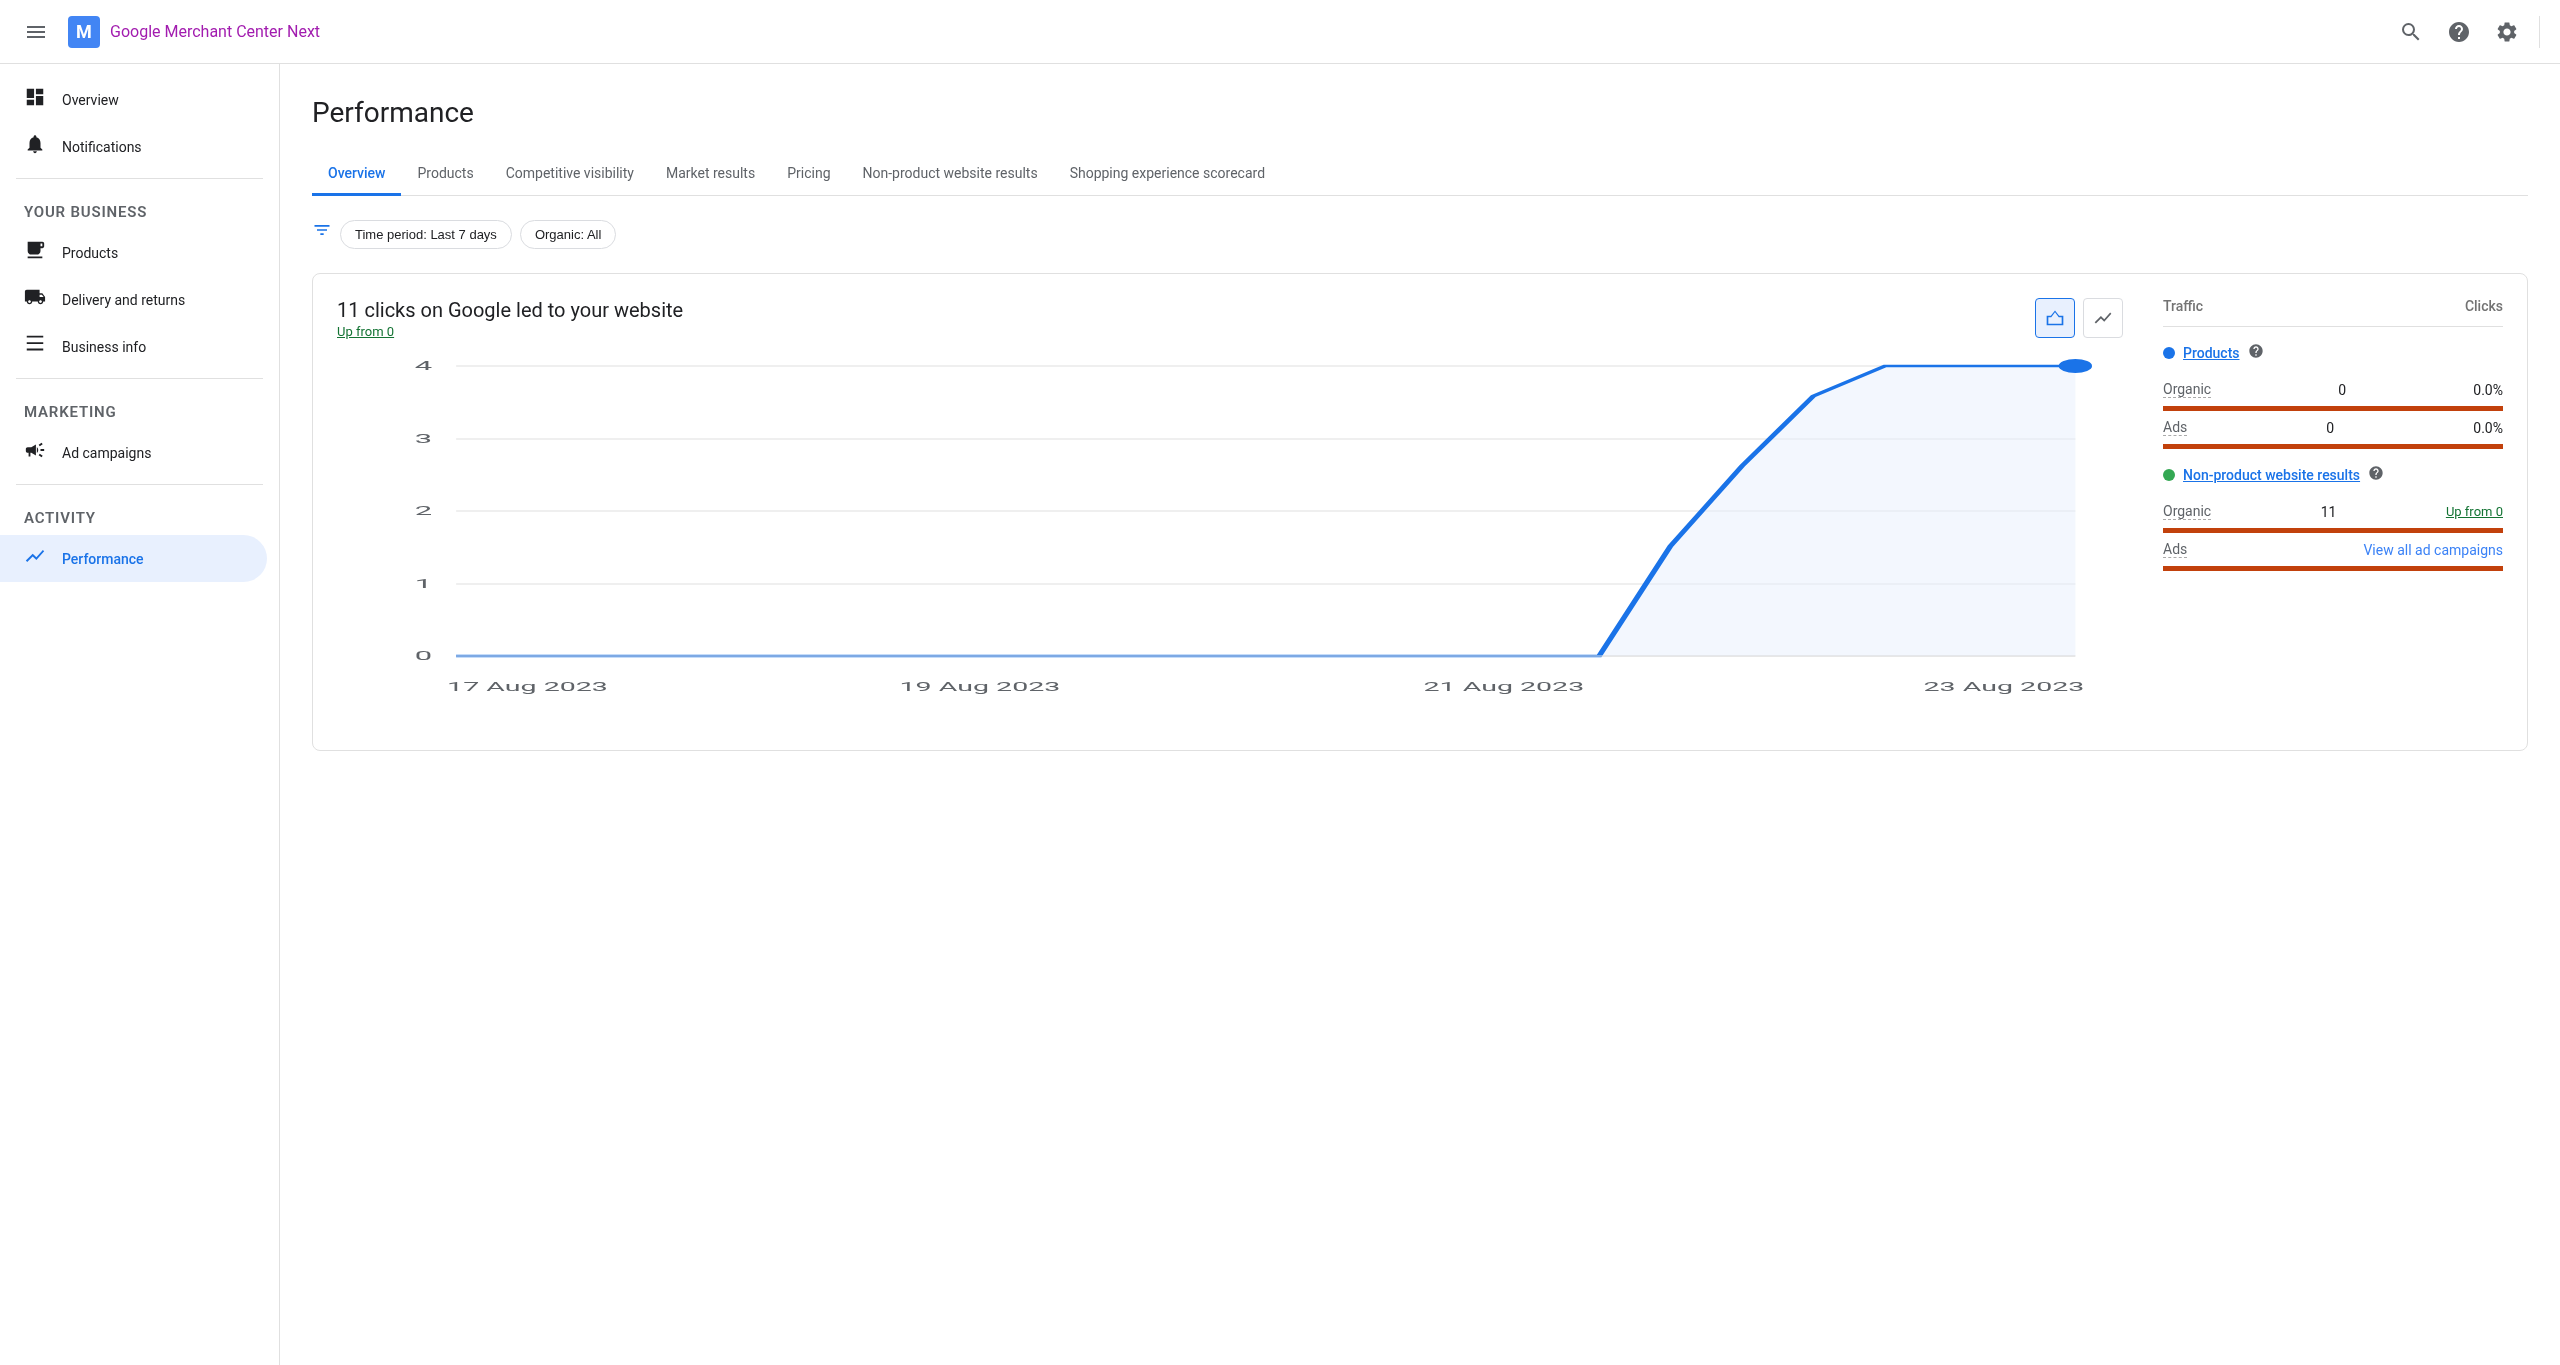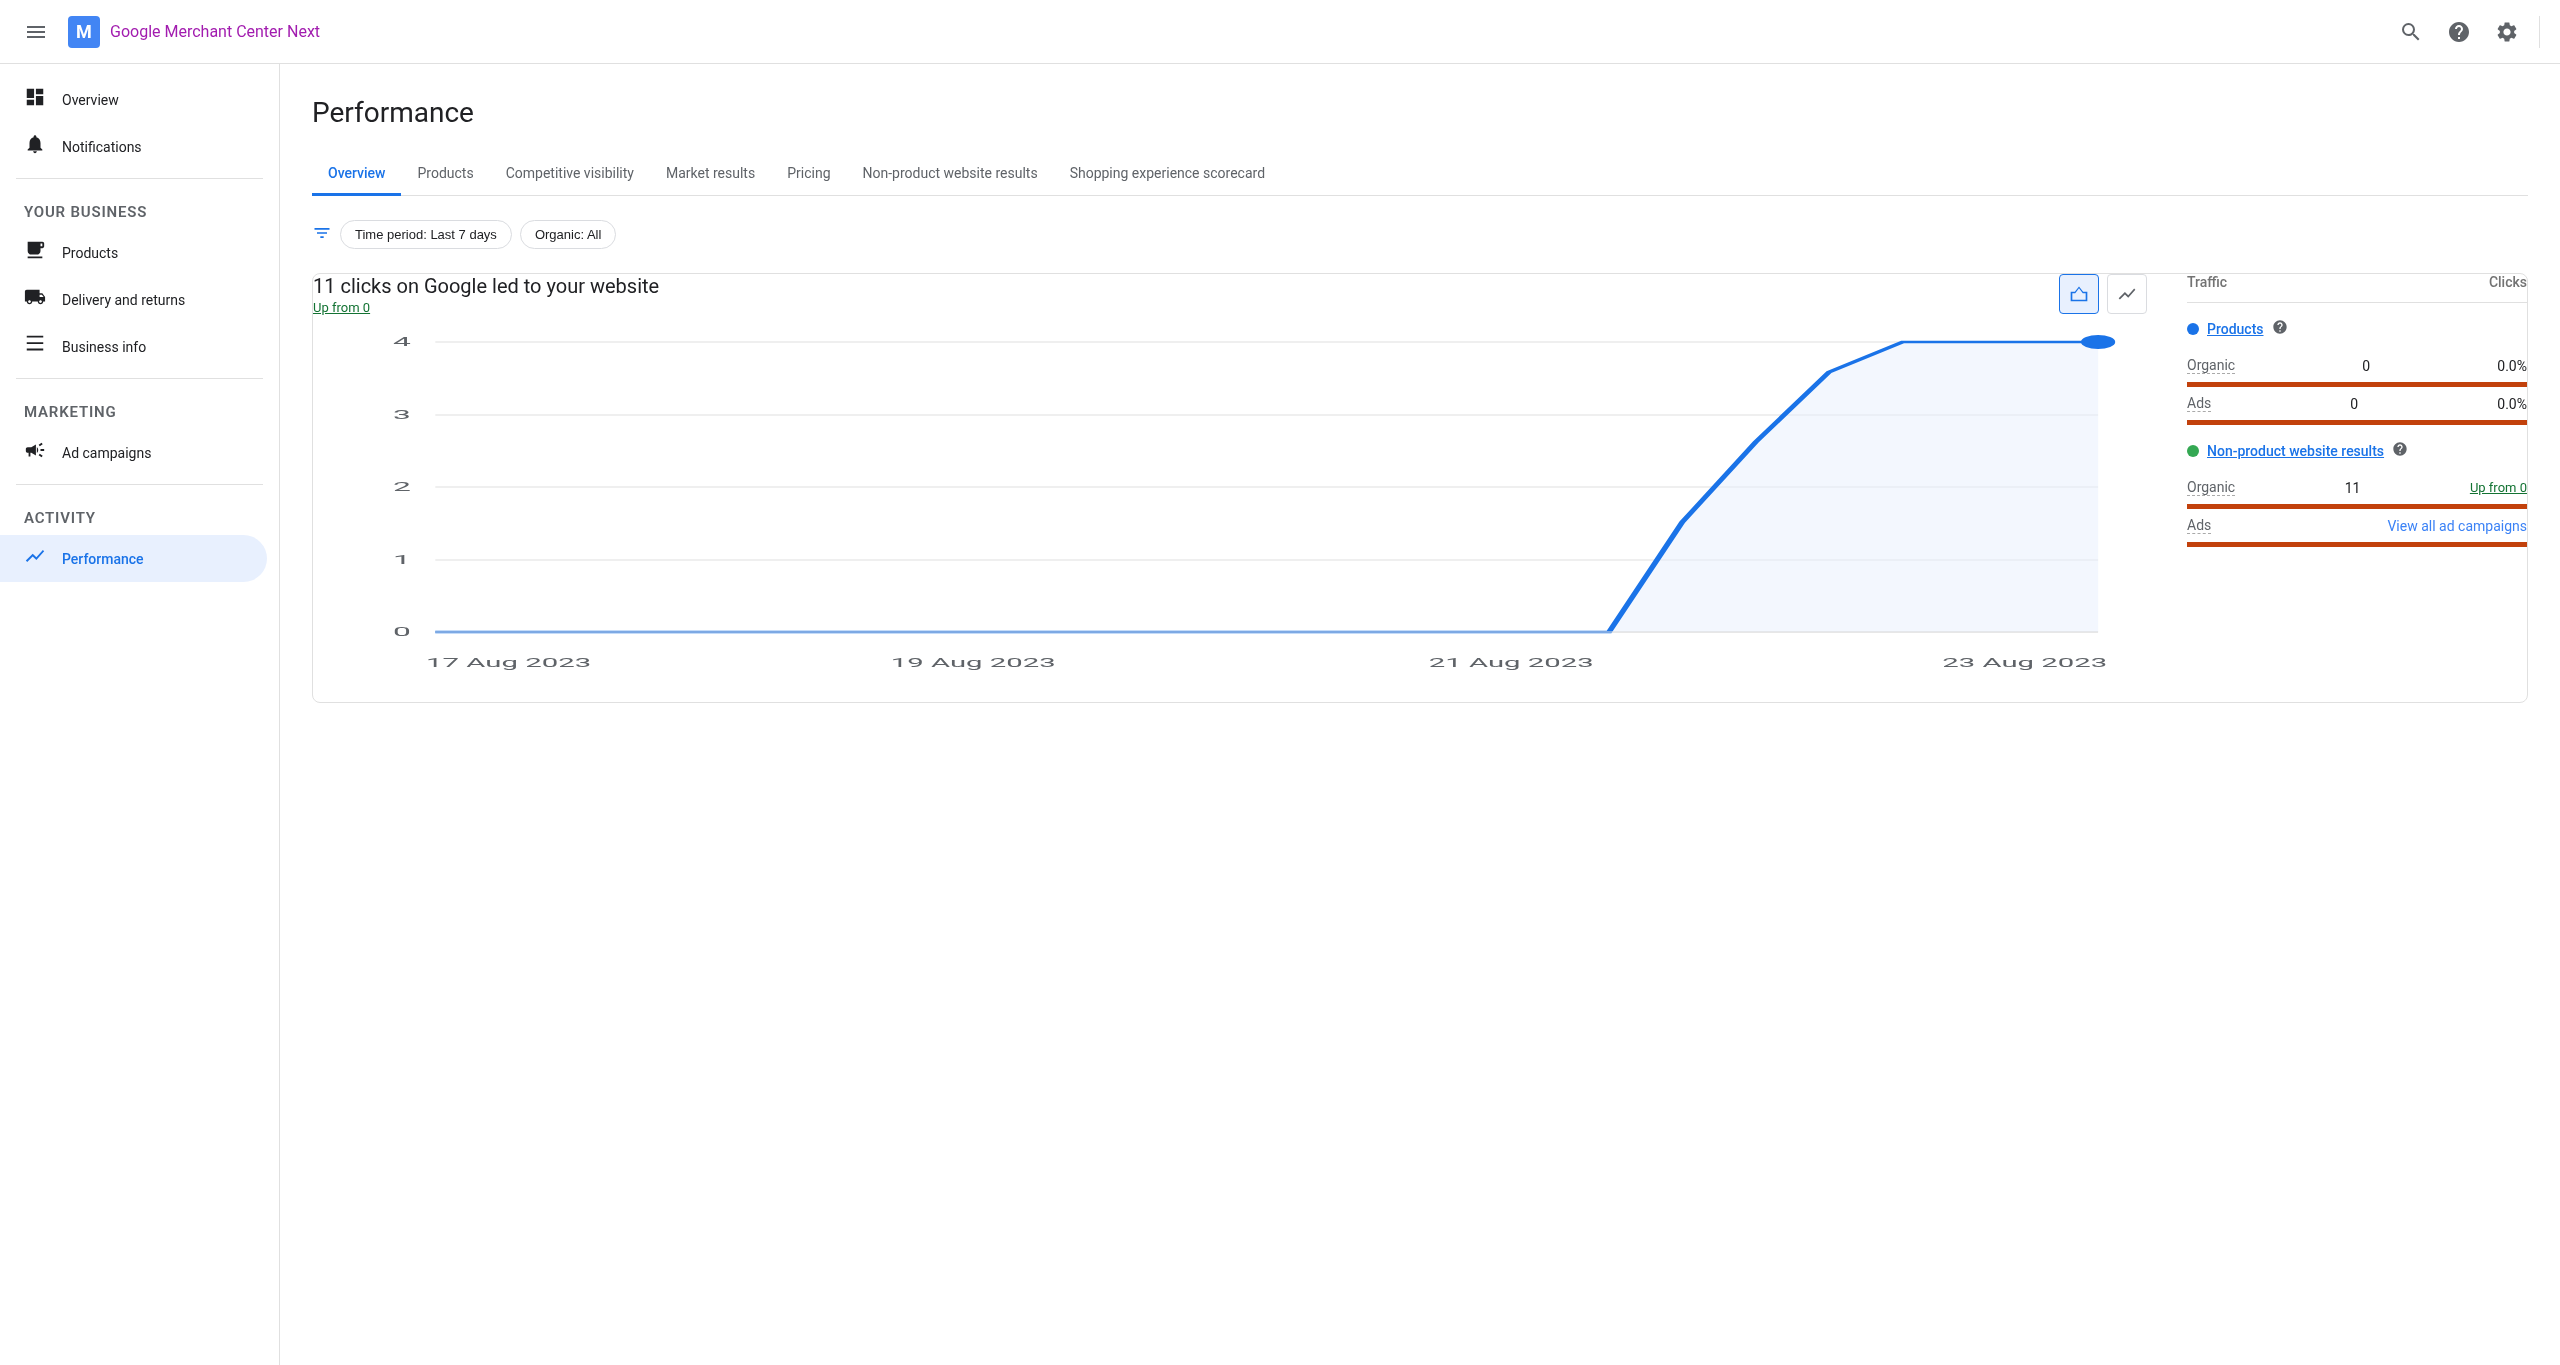--- a/index.html
+++ b/index.html
@@ -52,31 +52,31 @@
 
     
     .tabs { display: flex; border-bottom: 1px solid #e0e0e0; margin-bottom: 24px; }
     .tab {
       padding: 12px 16px; font-size: 14px; cursor: pointer; color: #5f6368;
       border-bottom: 3px solid transparent; margin-bottom: -1px; white-space: nowrap;
     }
     .tab.active { color: #1a73e8; border-bottom-color: #1a73e8; font-weight: 500; }
 
     
-    .filter-bar { display: flex; align-items: center; gap: 8px; margin-bottom: 24px; }
+    .filter-bar { display: flex; gap: 8px; margin-bottom: 24px; }
     .filter-icon { color: #1a73e8; font-size: 18px; }
     .filter-chip {
       display: flex; align-items: center; gap: 6px;
       border: 1px solid #dadce0; border-radius: 16px; padding: 6px 14px;
       font-size: 13px; color: #202124; cursor: pointer; background: #fff;
     }
 
     
     .chart-card {
-      border: 1px solid #e0e0e0; border-radius: 8px; 
+      border: 1px solid #e0e0e0; border-radius: 8px; padding: 24px;
       display: flex; gap: 40px;
     }
     .chart-area { flex: 1; min-width: 0; }
     .chart-header { margin-bottom: 4px; }
     .chart-main-title { font-size: 20px; font-weight: 400; color: #202124; }
     .chart-subtitle { color: #137333; font-size: 13px; text-decoration: underline; cursor: pointer; margin-top: 2px; }
     .chart-toolbar { display: flex; gap: 8px; justify-content: flex-end; margin-bottom: 8px; }
     .chart-toolbar-btn {
       width: 40px; height: 40px; border: 1px solid #dadce0; border-radius: 4px;
       background: #fff; cursor: pointer; display: flex; align-items: center; justify-content: center;

